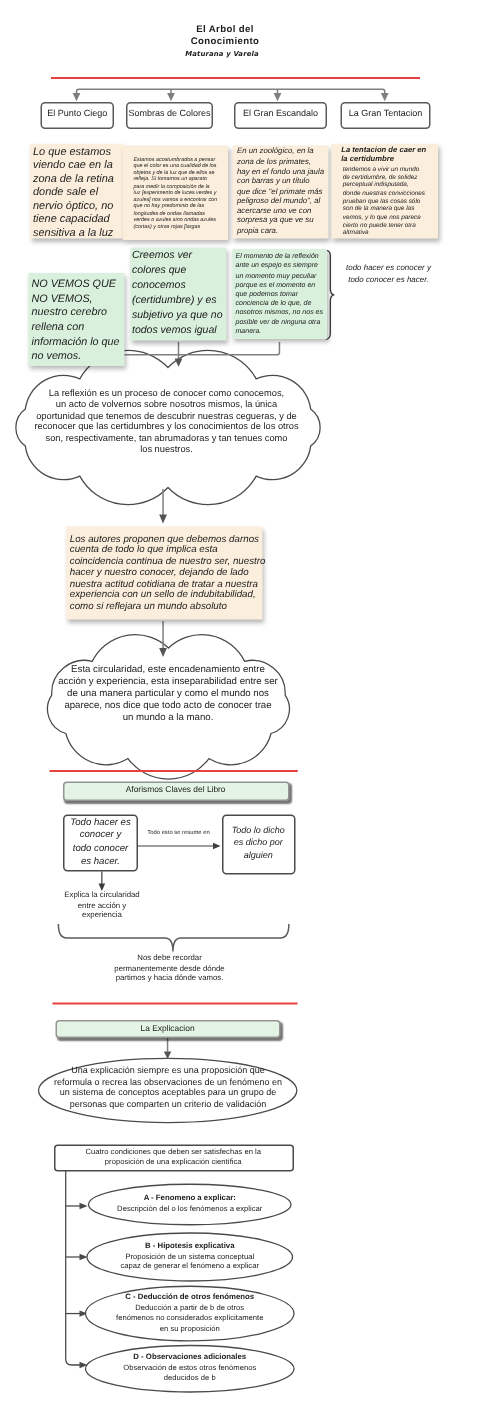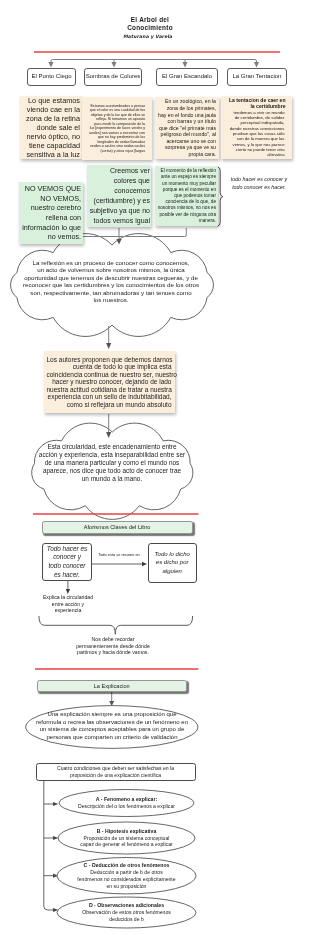--- a/index.html
+++ b/index.html
@@ -9,21 +9,21 @@
 .a{position:absolute;box-sizing:border-box;}
 svg{position:absolute;left:0;top:0;overflow:visible;}
 
 #title{left:0;top:16px;width:300px;text-align:center;font-size:6.4px;font-weight:bold;line-height:8px;letter-spacing:0.25px;}
 #authors{left:0;top:34px;width:296px;text-align:center;font-size:4.6px;font-weight:bold;font-style:italic;
  font-family:"DejaVu Sans",sans-serif;letter-spacing:.1px;}
 
 .chbox{border:1px solid #5a5a5a;border-radius:3px;background:#fff;font-size:6px;line-height:7.5px;
  display:flex;align-items:center;justify-content:center;text-align:center;}
 
-.note{text-align:right;padding:3px 3px;display:flex;flex-direction:column;align-items:center;justify-content:center;}
+.note{text-align:left;padding:3px 3px;display:flex;flex-direction:column;align-items:center;justify-content:center;font-style:italic;}
 .note>div{width:100%;}
 .cream{background:#fbeedc;box-shadow:1px 2px 3px rgba(0,0,0,0.28);}
 .green{background:#d9f0dc;box-shadow:1px 2px 3px rgba(0,0,0,0.28);}
 .cond{display:flex;align-items:center;justify-content:center;text-align:center;white-space:nowrap;}
 .ct{font-size:5.2px;line-height:6.9px;font-weight:bold;}
 .cb{font-size:5.1px;line-height:6.6px;}
 </style>
 </head>
 <body>
 

